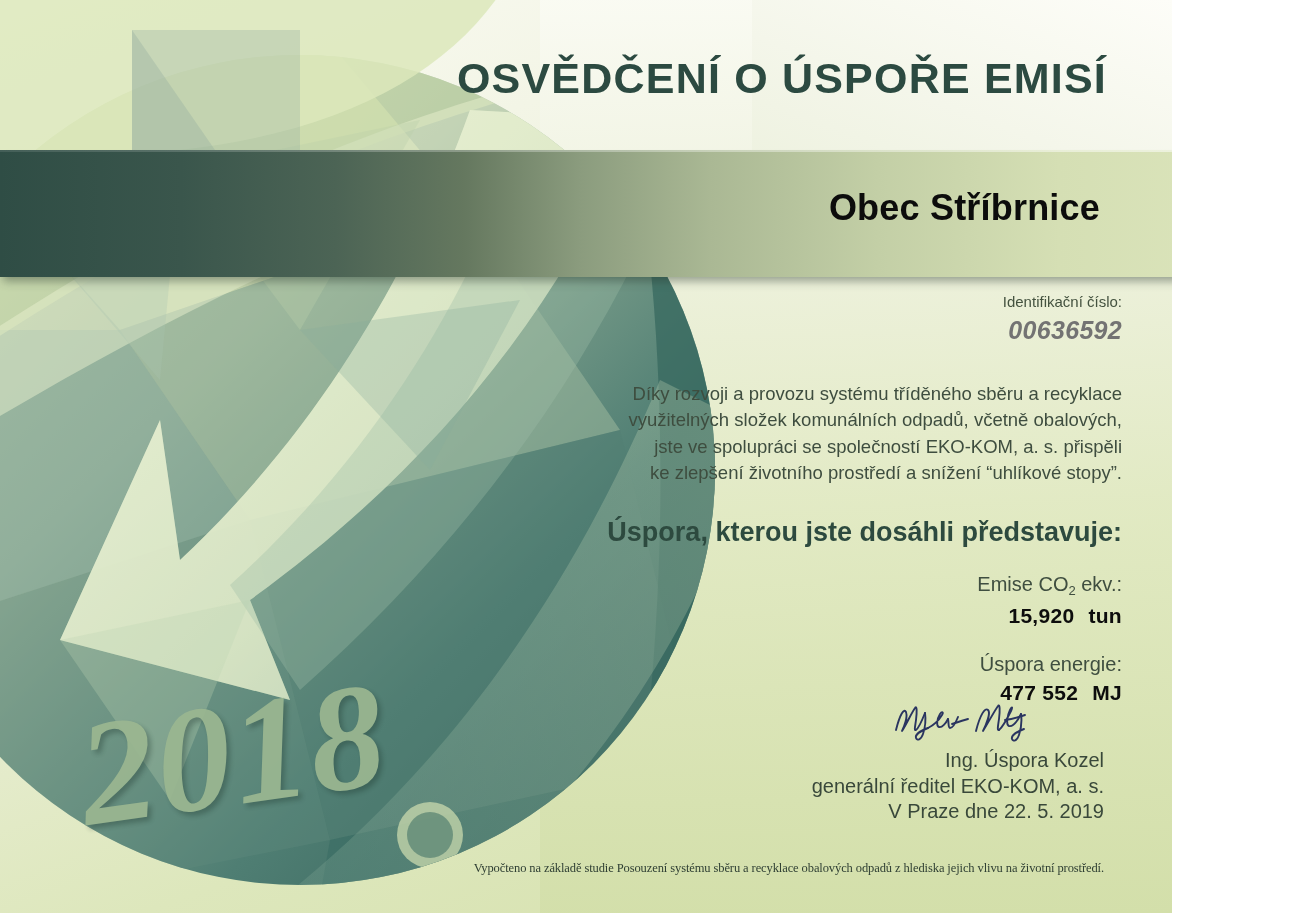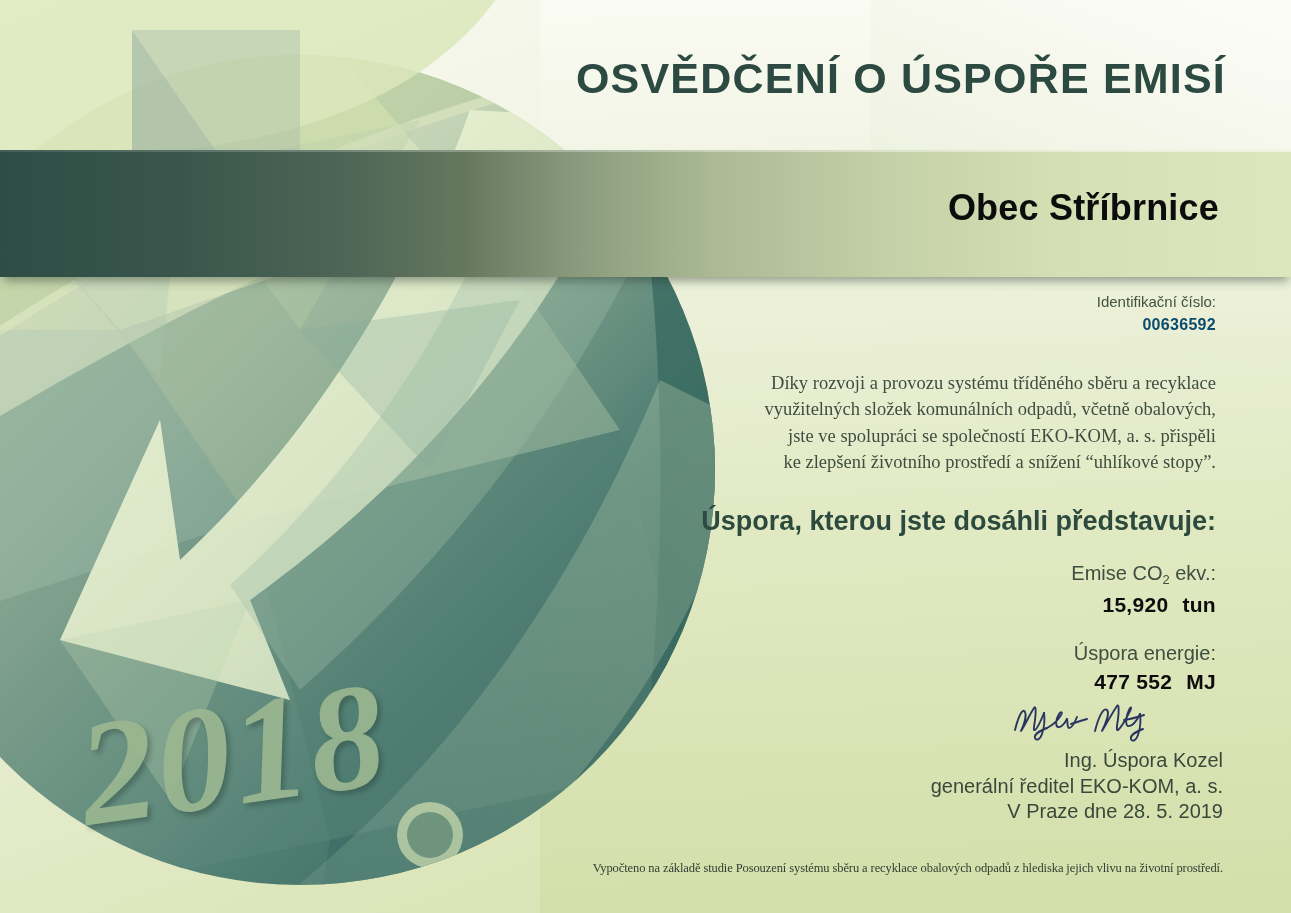--- a/index.html
+++ b/index.html
@@ -1,21 +1,21 @@
 <!DOCTYPE html>
 <html><head>
 <meta charset="utf-8">
 <style>
   * { margin:0; padding:0; box-sizing:border-box; }
   html,body { width:1291px; height:913px; overflow:hidden; background:#ffffff; }
   body { font-family:"Liberation Sans", sans-serif; }
 
   #cert {
     position:relative;
-    width:1291px; height:913px;
+    width:1172px; height:913px;
     overflow:hidden;
     background:#e2e8cf;
   }
 
   
   .bg-base {
     position:absolute; inset:0;
     background:
       linear-gradient(160deg,#fbfbf4 0%, #f3f5e6 22%, #e9eed4 48%, #dde7bc 72%, #d4dfa9 100%);
   }
@@ -50,28 +50,28 @@
 
   
   .title {
     position:absolute; right:65px; top:54px;
     font-size:43px; font-weight:bold; color:#2c4a41;
     letter-spacing:1.2px; white-space:nowrap;
   }
 
   
   .rcol {
-    position:absolute; right:75px; top:292px; width:560px;
+    position:absolute; right:50px; top:292px; width:560px;
     text-align:right; color:#3b4a3e;
   }
   .id-label { font-size:15px; color:#44523f; line-height:1.3; }
-  .id-value { font-size:16px; font-weight:bold; color:#0c4a6e; margin-top:4px; letter-spacing:.3px; }
+  .id-value { font-size:25px; font-weight:bold; color:#737373; margin-top:4px; letter-spacing:.3px;font-style:italic; }
 
   .para { margin-top:36px; font-size:18.5px; line-height:1.44; color:#3e4d3f; }
-  .para div { white-space:nowrap;font-family:Liberation Serif, serif; }
+  .para div { white-space:nowrap; }
 
   .saving-head {
     margin-top:30px; font-size:27px; font-weight:bold; color:#2d4a3f; white-space:nowrap;
   }
 
   .metric { margin-top:24px; }
   .metric-label { font-size:20px; color:#3f4e40; line-height:1.2;margin-top:12px; }
   .metric-label sub { font-size:13px; vertical-align:-4px; }
   .metric-value { font-size:21px; font-weight:bold; color:#0d0d0d; margin-top:5px; letter-spacing:.3px; }
   .metric-value .unit { margin-left:14px; }
@@ -222,19 +222,19 @@
         <path d="M60,24 C66,22 72,20 76,19"></path>
         <path d="M84,31 C88,15 93,7 96,10 C99,13 94,25 91,31 C96,23 103,10 106,6 C108,3 108,11 107,19 C106,26 105,31 107,30"></path>
         <path d="M107,30 C111,27 116,17 119,11 C121,7 120,6 118,10 C115,16 114,25 117,26 C121,27 126,20 129,14"></path>
         <path d="M129,14 C130,21 129,29 127,35 C125,41 121,42 120,39 C119,36 124,32 132,29"></path>
         <path d="M113,20 C120,19 127,17 133,15"></path>
       </g>
     </svg>
     <div class="sig-lines">
       <div>Ing. Úspora Kozel</div>
       <div>generální ředitel EKO-KOM, a. s.</div>
-      <div>V Praze dne 28. 5. 2019</div>
+      <div>V Praze dne 22. 5. 2019</div>
     </div>
   </div>
 
   <div class="footer">Vypočteno na základě studie Posouzení systému sběru a recyklace obalových odpadů z hlediska jejich vlivu na životní prostředí.</div>
 
 </div>
 
 </body></html>

